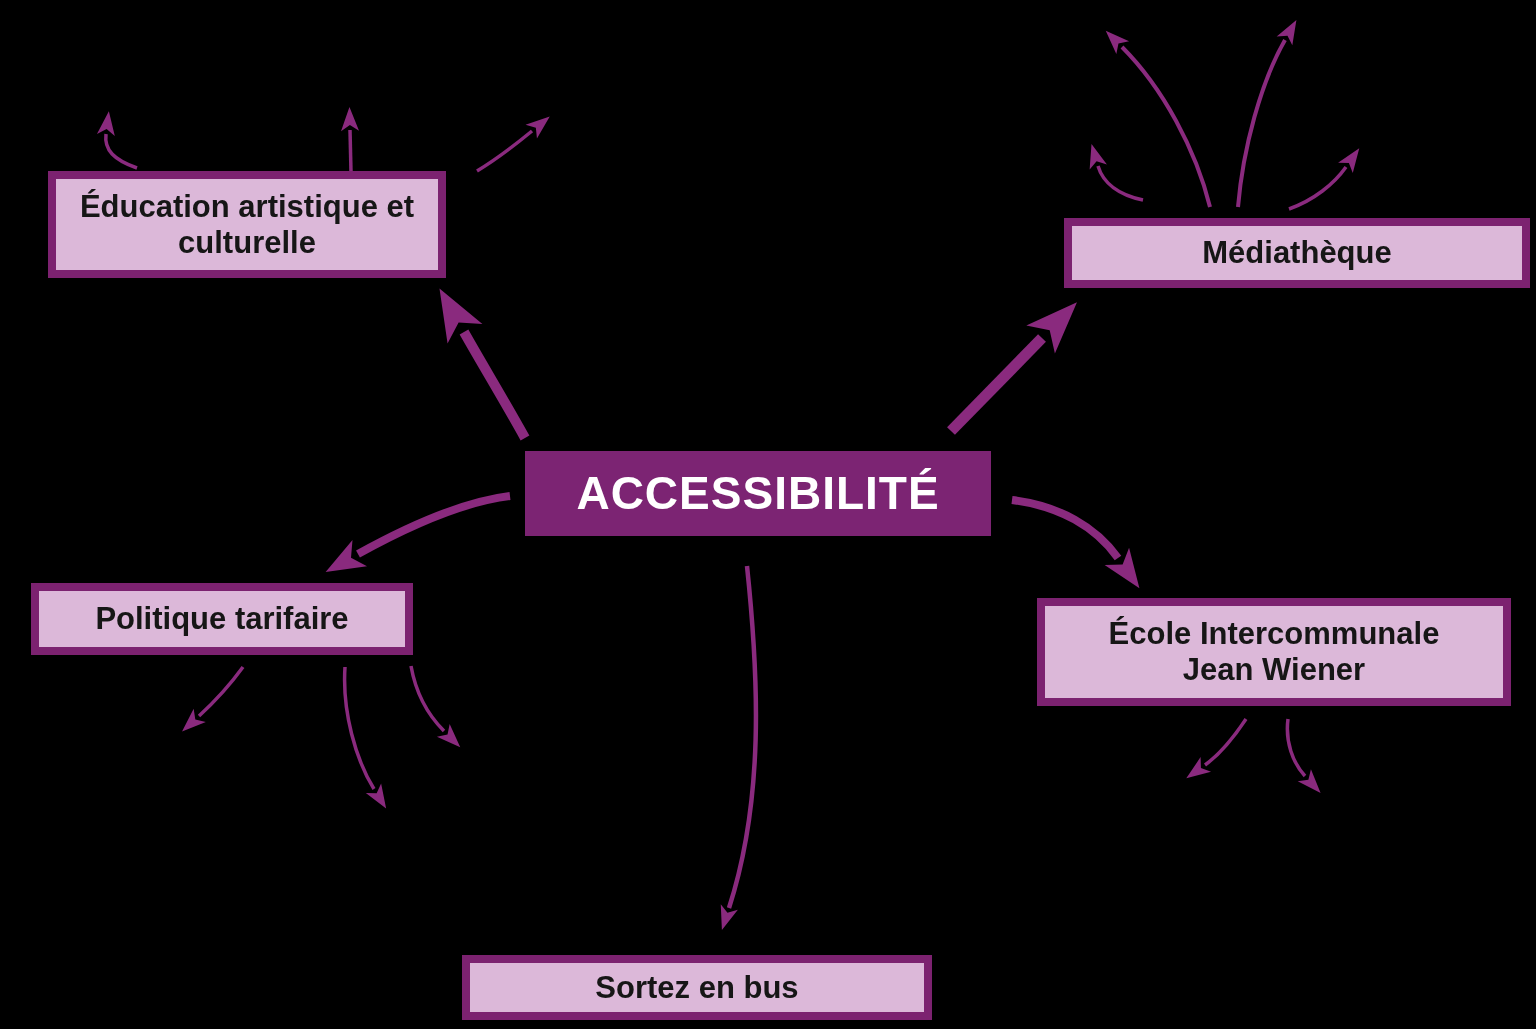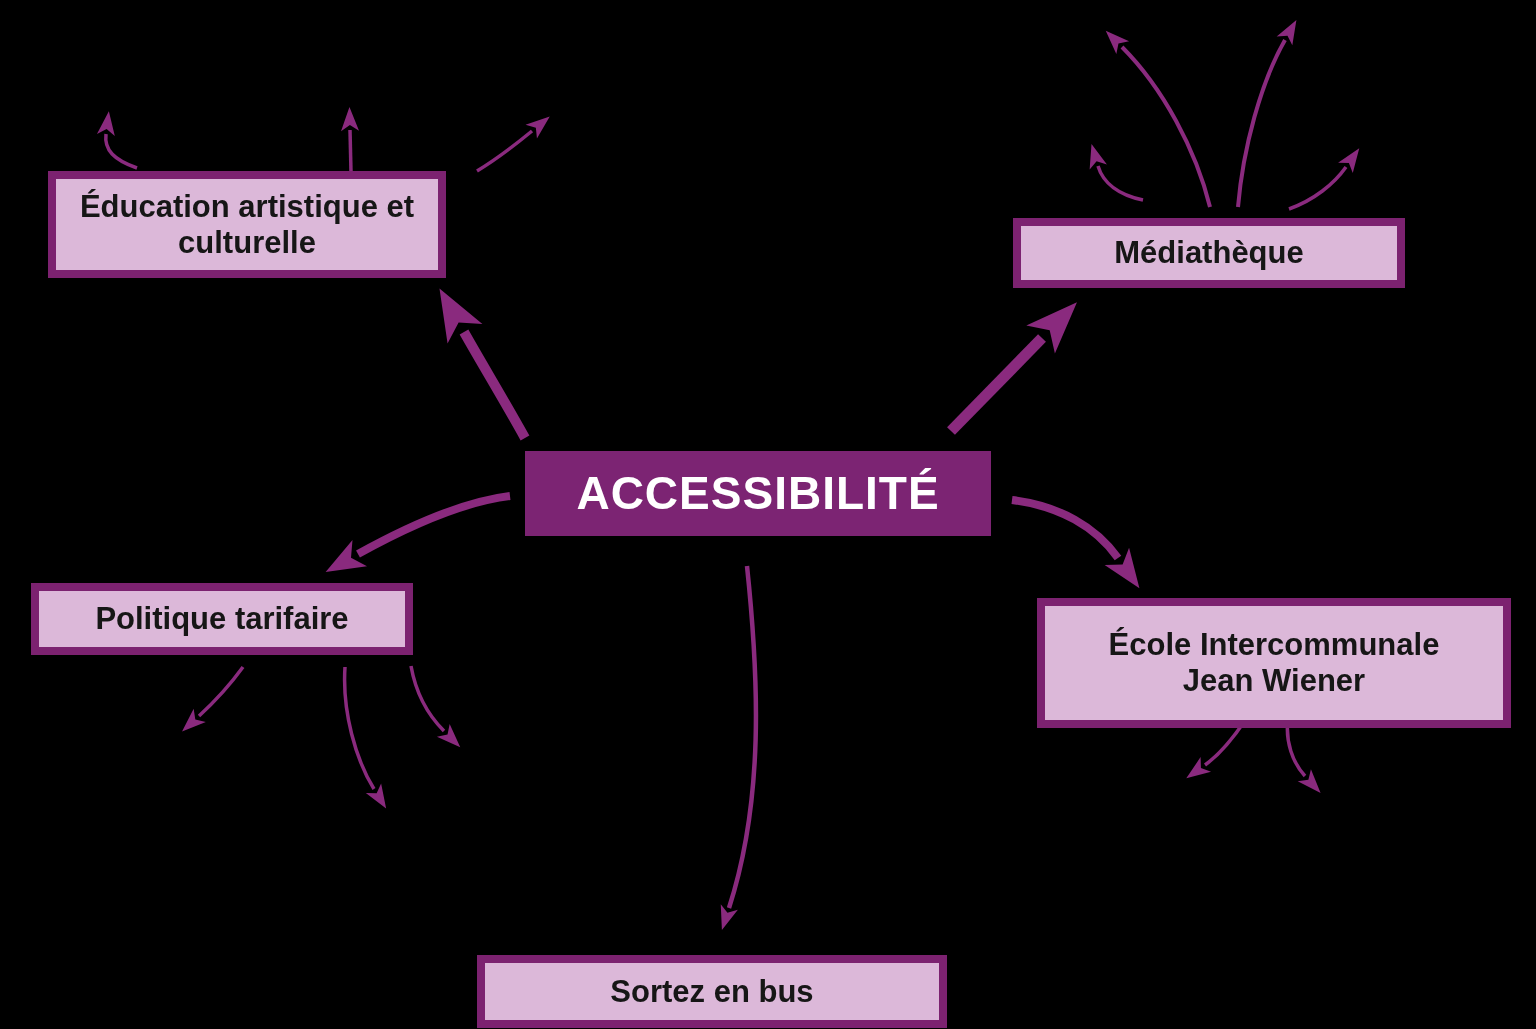--- a/index.html
+++ b/index.html
@@ -33,25 +33,25 @@
     white-space:pre-line;
   }
   .node.center{
     background:var(--center-fill,#7c2473);
     border:none;
     color:var(--center-text,#ffffff);
     font-size:46px;
     letter-spacing:1px;
   }
   #node-education{left:48px;top:171px;width:398px;height:107px;}
-  #node-mediatheque{left:1013px;top:218px;width:392px;height:70px;}
+  #node-mediatheque{left:1064px;top:218px;width:466px;height:70px;}
   #node-center{left:525px;top:451px;width:466px;height:85px;}
   #node-politique{left:31px;top:583px;width:382px;height:72px;}
-  #node-ecole{left:1037px;top:598px;width:474px;height:130px;}
-  #node-sortez{left:477px;top:955px;width:470px;height:73px;text-align:center;}
+  #node-ecole{left:1037px;top:598px;width:474px;height:108px;}
+  #node-sortez{left:462px;top:955px;width:470px;height:65px;text-align:center;}
 </style>
 </head>
 <body>
 
 <div id="canvas">
 
   <svg id="arrow-layer" width="1536" height="1029" viewBox="0 0 1536 1029" xmlns="http://www.w3.org/2000/svg">
     <defs>
       <marker id="headBig" markerUnits="userSpaceOnUse" markerWidth="56" markerHeight="46" refX="4" refY="23" orient="auto">
         <path d="M2,3 L54,23 L2,43 L15,23 Z"></path>

